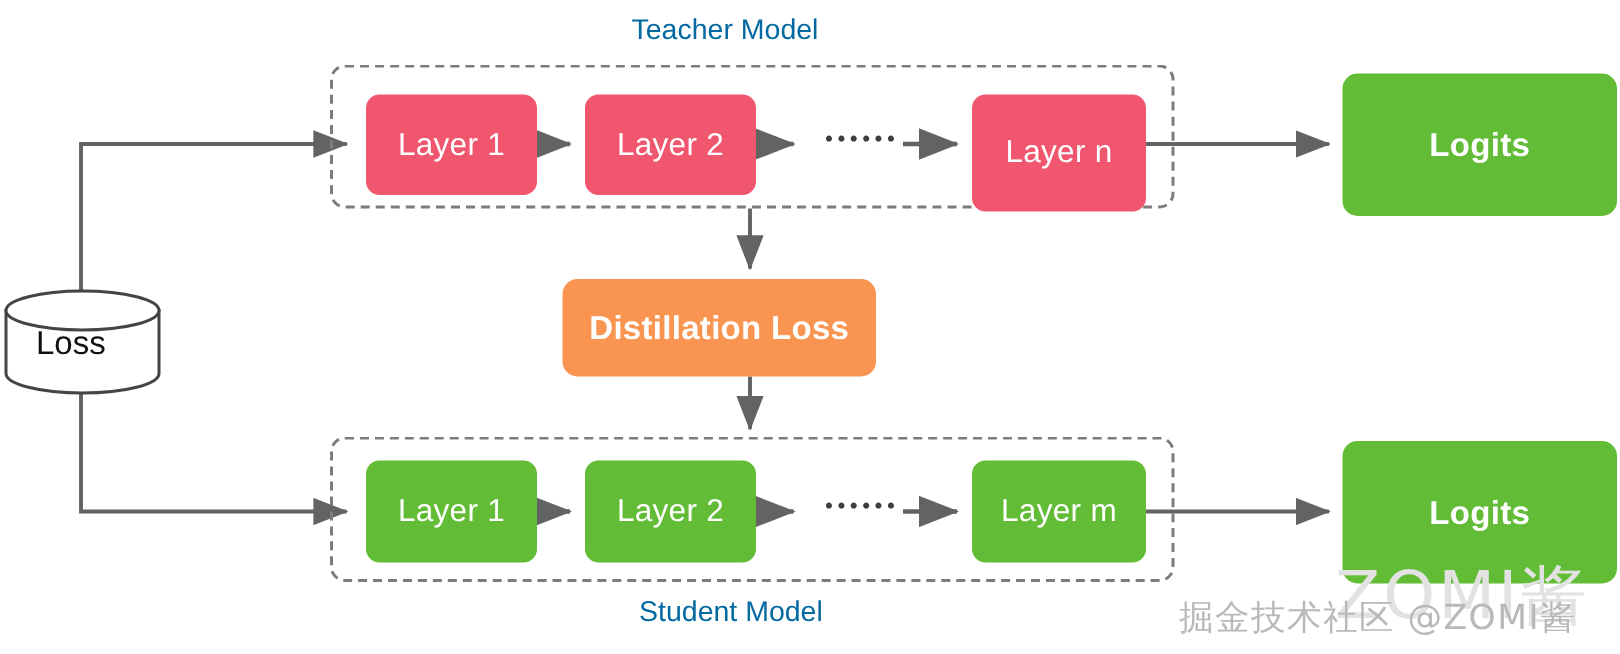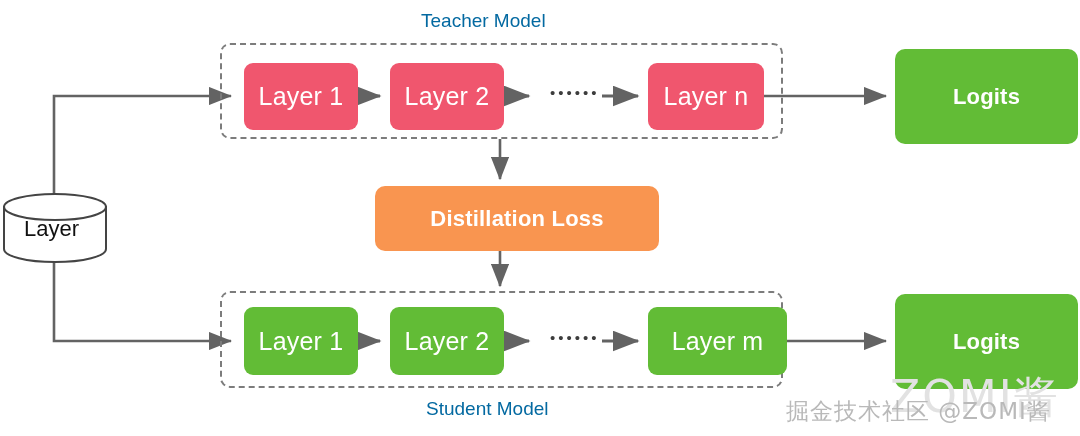--- a/index.html
+++ b/index.html
@@ -20,21 +20,21 @@
     left: 0; top: 0;
     width: 1080px;
     height: 436px;
   }
   .node {
     position: absolute;
     display: flex;
     align-items: center;
     justify-content: center;
     color: #ffffff;
-    font-size: 25px;
+    font-size: 21px;
     font-family: "Liberation Sans", sans-serif;
     border-radius: 8px;
     box-sizing: border-box;
     letter-spacing: 0.2px;
   }
   .node.layer { border-radius: 9px; }
   .node.big   { border-radius: 10px; font-size: 22px; font-weight: bold; }
 
   .group-label {
     position: absolute;
@@ -116,39 +116,39 @@
   <div class="group-label" style="left:421px; top:10px;">Teacher Model</div>
 
   <div class="dashed-box" style="left:220px; top:43px; width:563px; height:96px;"></div>
 
   <div class="node layer" style="left:244px; top:63px; width:114px; height:67px; background:#F0566E;">Layer 1</div>
 
   <div class="node layer" style="left:390px; top:63px; width:114px; height:67px; background:#F0566E;">Layer 2</div>
 
   <div class="group-label" style="left:550px; top:84px; color:#3d3d3d; font-size:15px; letter-spacing:3px;">••••••</div>
 
-  <div class="node layer" style="left:648px; top:63px; width:116px; height:67px; background:#F0566E;">Layer n</div>
+  <div class="node layer" style="left:648px; top:63px; width:116px; height:78px; background:#F0566E;">Layer n</div>
 
   <div class="node big" style="left:895px; top:49px; width:183px; height:95px; background:#62BC36;">Logits</div>
 
-  <div class="node big" style="left:375px; top:186px; width:284px; height:65px; background:#F99550;">Distillation Loss</div>
+  <div class="node big" style="left:375px; top:186px; width:209px; height:65px; background:#F99550;">Distillation Loss</div>
 
   <div class="dashed-box" style="left:220px; top:291px; width:563px; height:97px;"></div>
 
   <div class="node layer" style="left:244px; top:307px; width:114px; height:68px; background:#62BC36;">Layer 1</div>
 
   <div class="node layer" style="left:390px; top:307px; width:114px; height:68px; background:#62BC36;">Layer 2</div>
 
   <div class="group-label" style="left:550px; top:329px; color:#3d3d3d; font-size:15px; letter-spacing:3px;">••••••</div>
 
-  <div class="node layer" style="left:648px; top:307px; width:139px; height:68px; background:#62BC36;">Layer m</div>
+  <div class="node layer" style="left:648px; top:307px; width:116px; height:68px; background:#62BC36;">Layer m</div>
 
   <div class="node big" style="left:895px; top:294px; width:183px; height:95px; background:#62BC36;">Logits</div>
 
   <div class="group-label" style="left:426px; top:398px;">Student Model</div>
 
-  <div class="cyl-label" style="left:24px; top:216px;">Layer</div>
+  <div class="cyl-label" style="left:24px; top:216px;">Loss</div>
 
   <div class="watermark ghost" style="left:890px; top:368px;">ZOMI酱</div>
 
   <div class="watermark" style="left:786px; top:396px;text-align:center;">掘金技术社区 @ZOMI酱</div>
 
 </div>
 
 </body></html>

